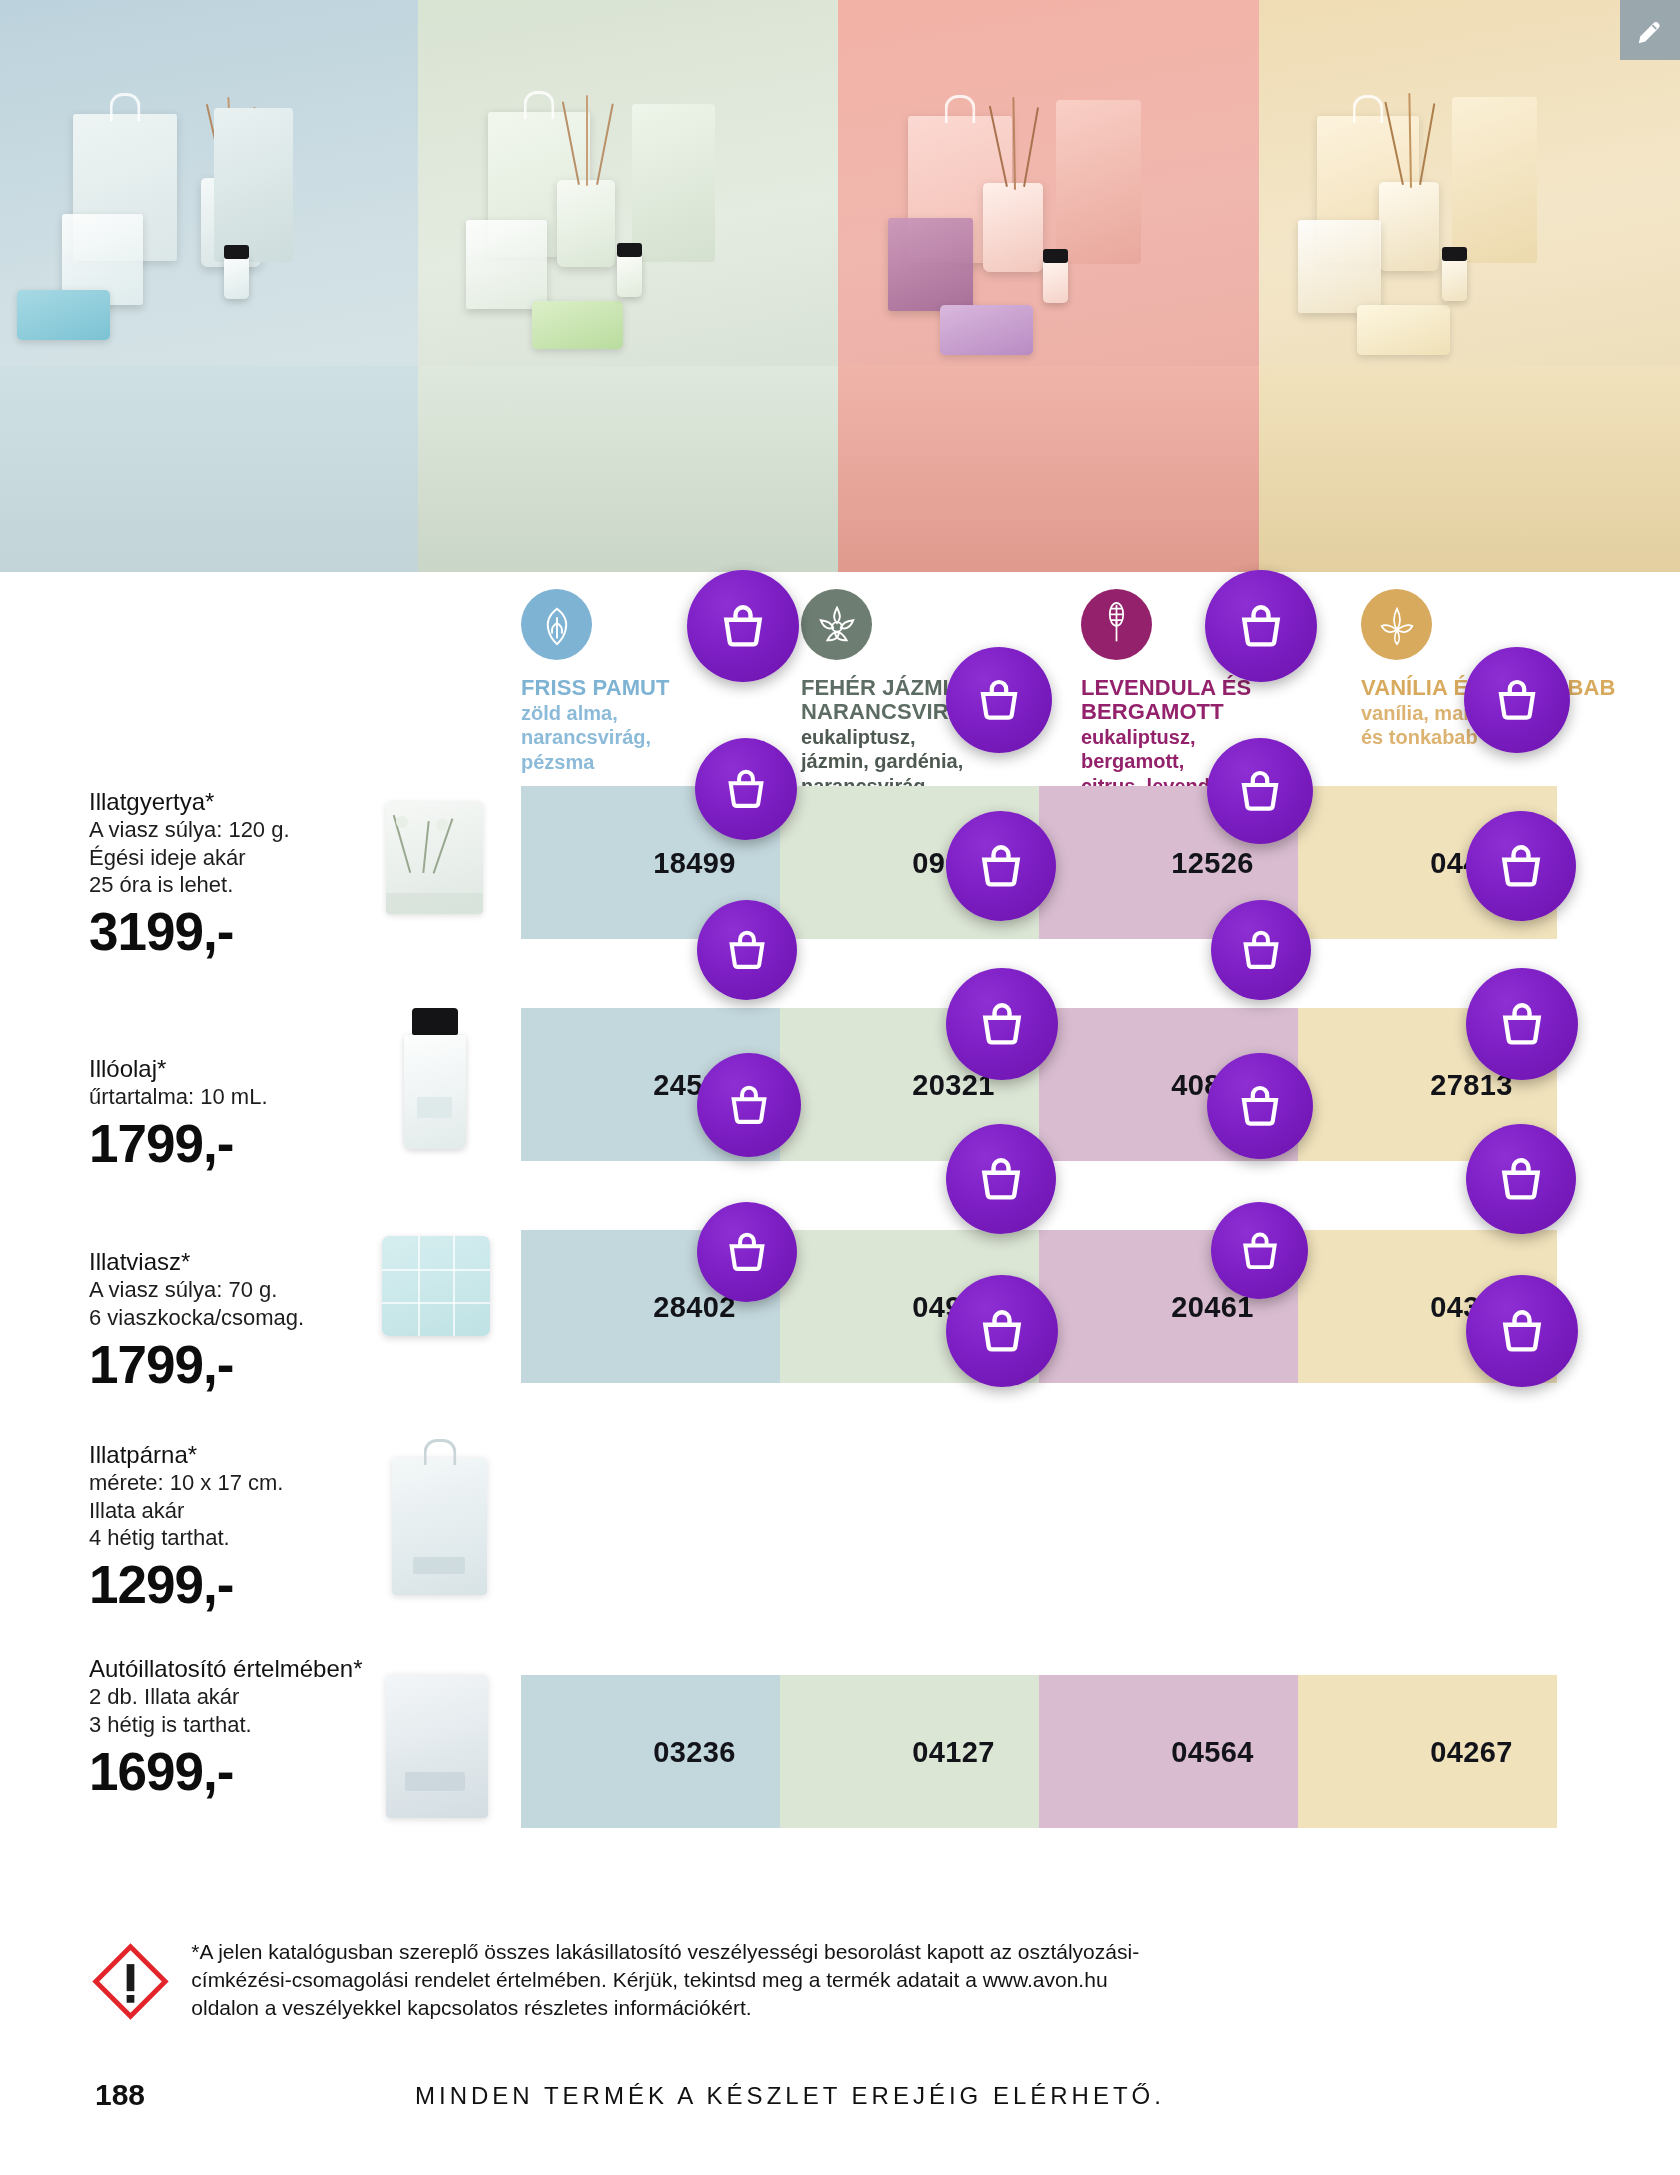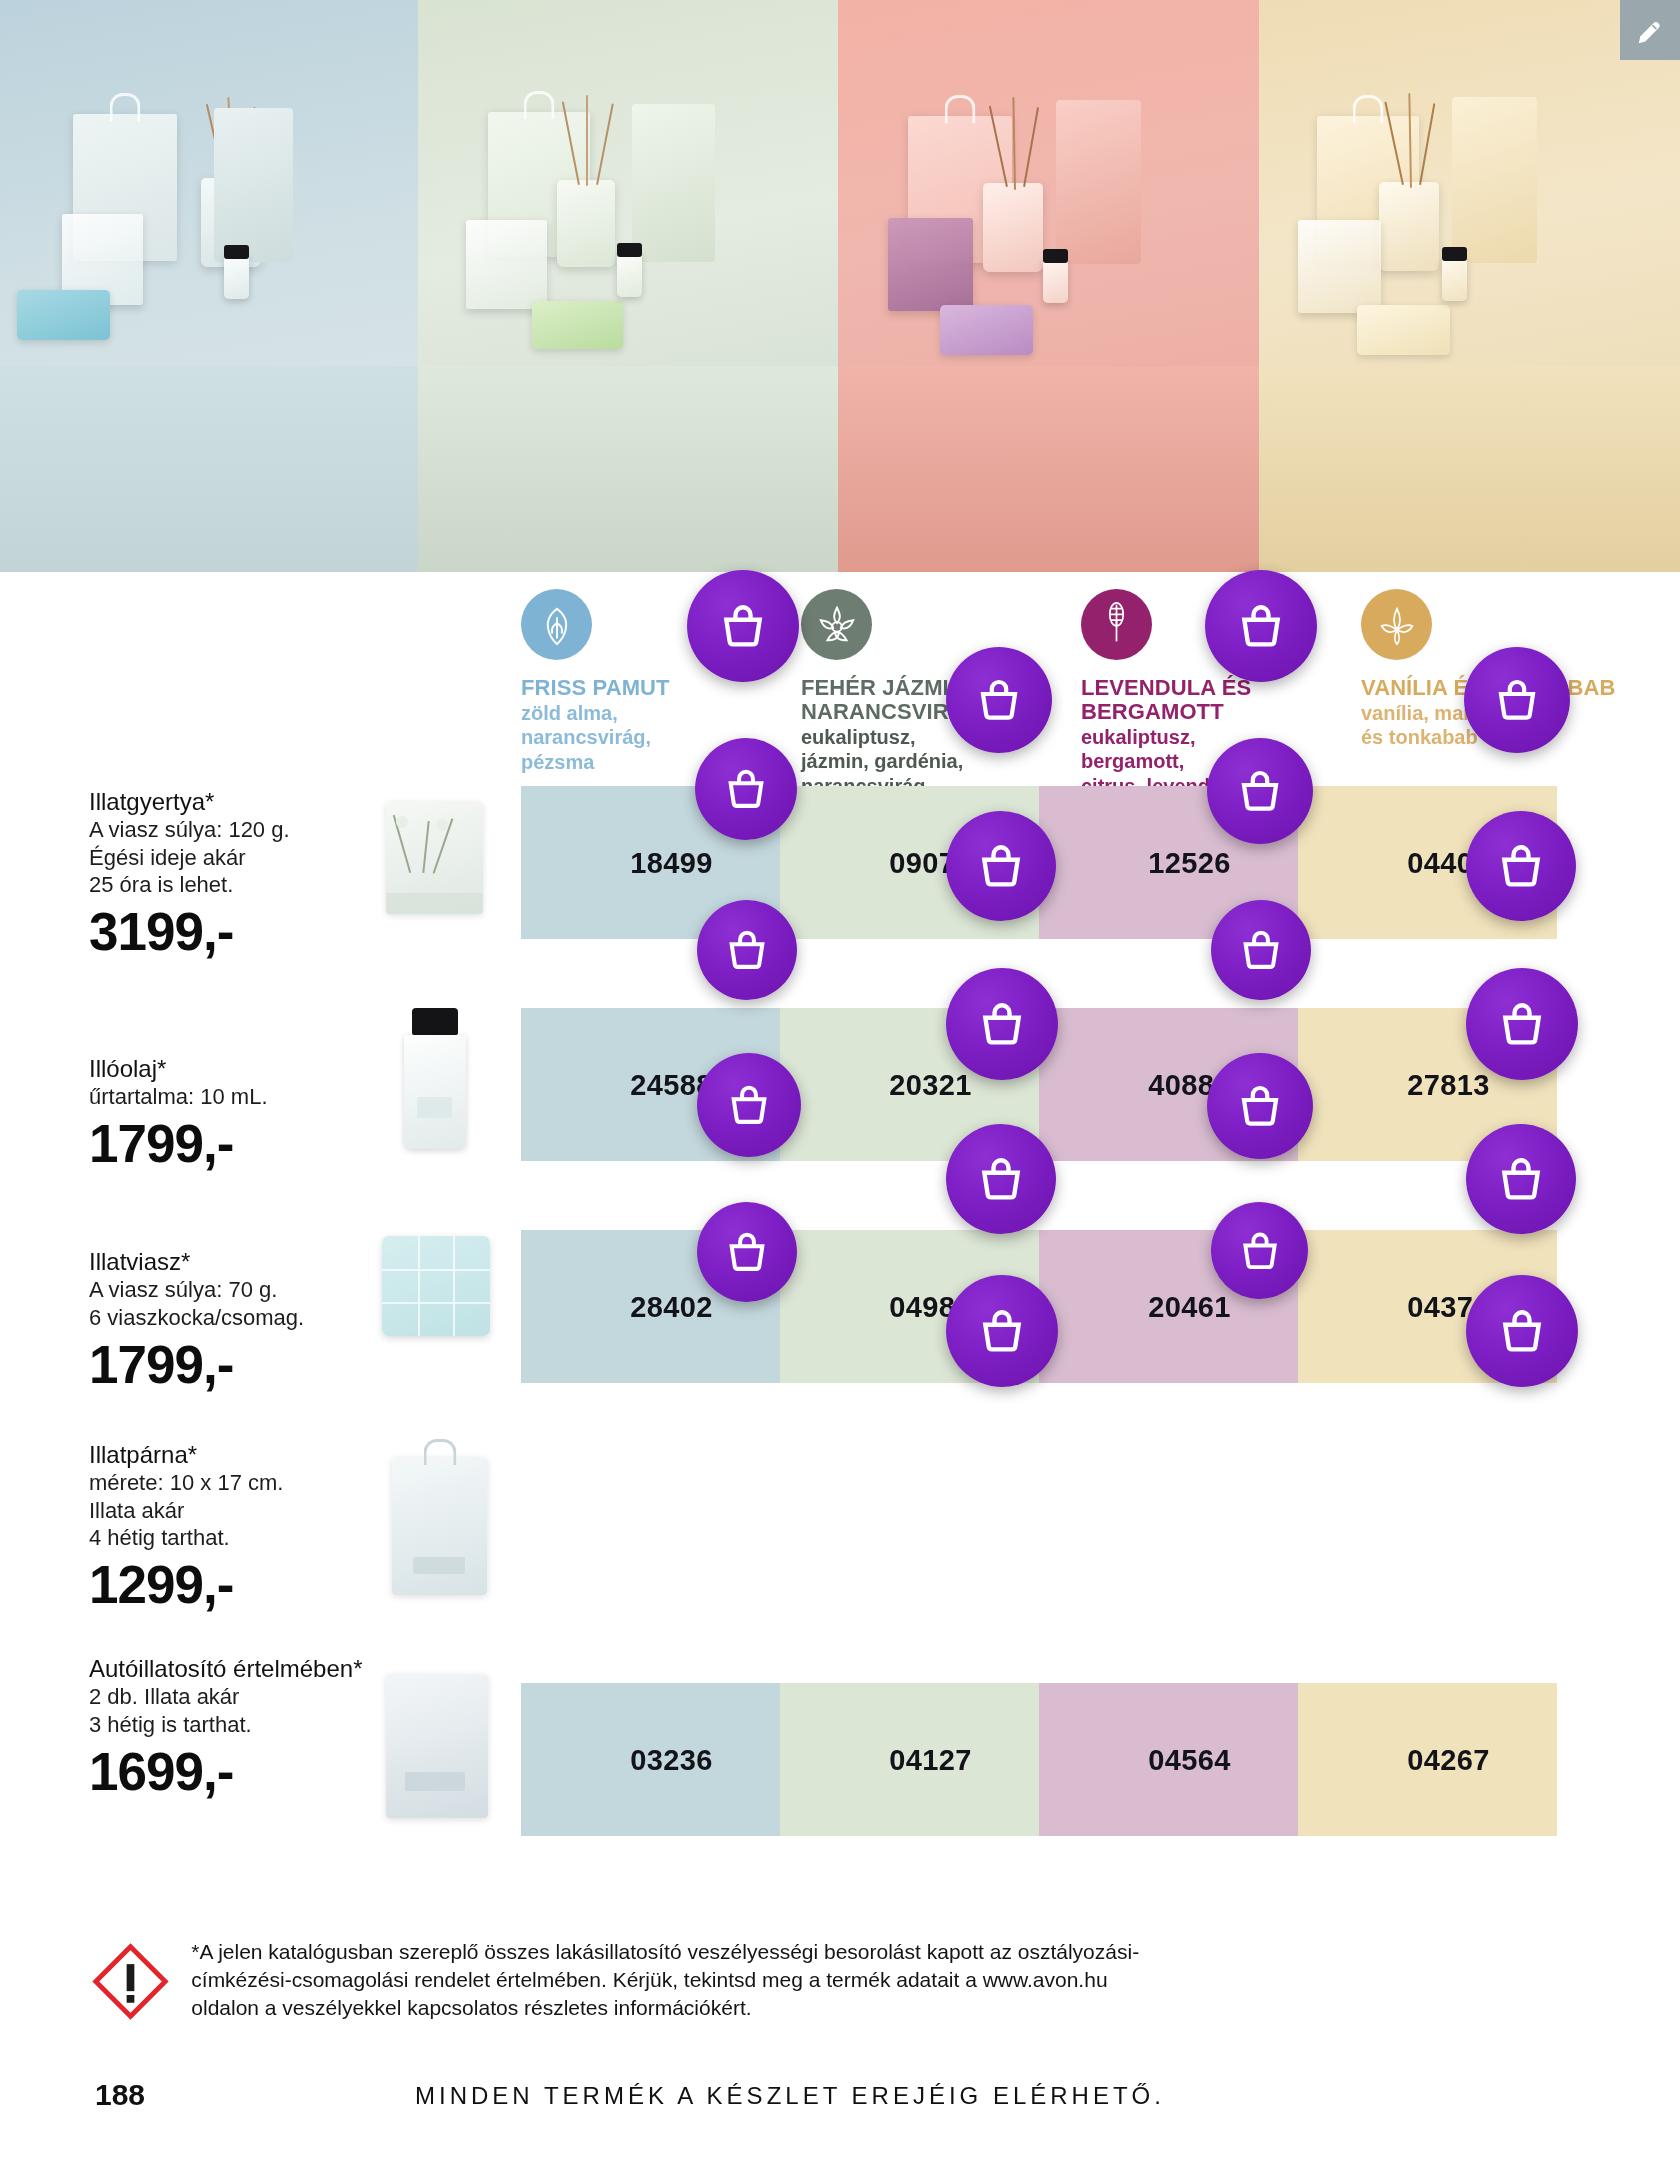--- a/index.html
+++ b/index.html
@@ -64,21 +64,21 @@
   .row{position:absolute;left:0;width:1680px;height:153px;}
   .band{position:absolute;top:0;height:153px;}
   .band.c1{left:521px;width:259px;}
   .band.c2{left:780px;width:259px;}
   .band.c3{left:1039px;width:259px;}
   .band.c4{left:1298px;width:259px;}
 
   .code{
     position:absolute;top:50%;transform:translateY(-50%);
     width:301px;text-align:center;
-    font-weight:bold;font-size:29px;letter-spacing:0.4px;color:#13131a;
+    font-weight:bold;font-size:29px;letter-spacing:0.4px;color:#13131a;padding-left:23px;
   }
   .code.c1{left:521px;} .code.c2{left:780px;}
   .code.c3{left:1039px;} .code.c4{left:1298px;}
 
   
   .pinfo{position:absolute;left:89px;width:299px;}
   .pname{font-weight:normal;font-size:24px;line-height:27px;color:#121212;}
   .pdesc{font-size:22px;line-height:27.5px;color:#1d1d1d;margin-top:1px;}
   .pprice{font-weight:bold;font-size:53px;line-height:56px;letter-spacing:-1px;margin-top:5.8px;color:#0d0d0d;}
 
@@ -269,21 +269,21 @@
       <div class="band c2" style="background:#dce6d5;"></div>
       <div class="band c3" style="background:#d9bcd0;"></div>
       <div class="band c4" style="background:#f0e2bb;"></div>
       <div class="code c1">28402</div>
       <div class="code c2">04986</div>
       <div class="code c3">20461</div>
       <div class="code c4">04374</div>
     </div>
 
 
-    <div class="row" style="top:1103px;margin-top:8px;">
+    <div class="row" style="top:1103px;">
       <div class="band c1" style="background:#c3d8dd;"></div>
       <div class="band c2" style="background:#dce6d5;"></div>
       <div class="band c3" style="background:#d9bcd0;"></div>
       <div class="band c4" style="background:#f0e2bb;"></div>
       <div class="code c1">03236</div>
       <div class="code c2">04127</div>
       <div class="code c3">04564</div>
       <div class="code c4">04267</div>
     </div>
 

